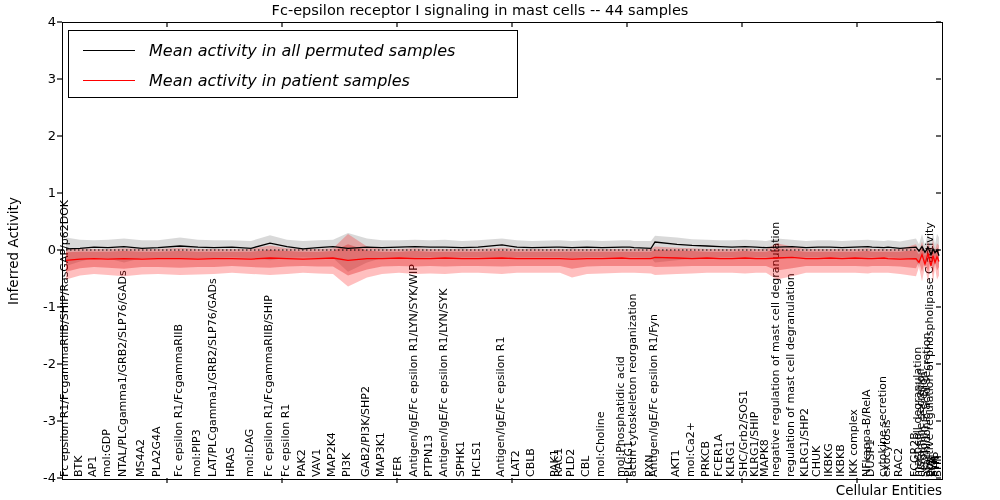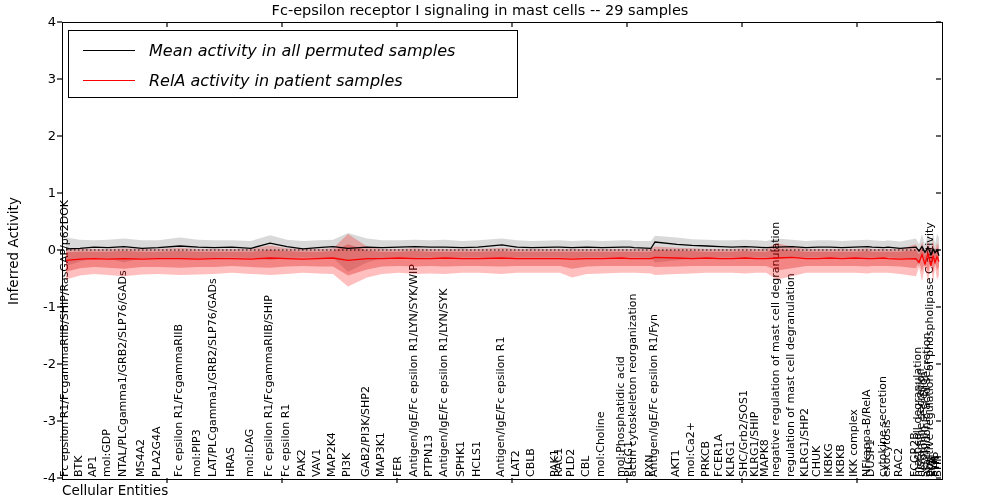--- a/index.html
+++ b/index.html
@@ -1,37 +1,37 @@
 <!DOCTYPE html>
 <html><head>
 <meta charset="utf-8">
 <style>
   html,body{margin:0;padding:0;background:#fff;}
   #stage{position:relative;width:1000px;height:500px;background:#ffffff;
          font-family:"DejaVu Sans","Liberation Sans",sans-serif;color:#000;overflow:hidden;}
   #title{position:absolute;top:2px;left:0;width:960px;text-align:center;font-size:14.5px;}
   #ylab{position:absolute;left:-52px;top:243px;width:130px;text-align:center;font-size:13.5px;
         transform:rotate(-90deg);transform-origin:center center;}
-  #xlab{position:absolute;left:62px;top:482px;width:880px;text-align:left;font-size:13.5px;}
+  #xlab{position:absolute;left:62px;top:482px;width:880px;text-align:right;font-size:13.5px;}
   #plot{position:absolute;left:62px;top:22px;width:879px;height:456px;border:1.6px solid #000;}
   .yticklab{position:absolute;width:44px;text-align:right;font-size:13px;left:12px;}
   .entlab{position:absolute;font-size:11px;white-space:nowrap;line-height:11px;
           transform:rotate(-90deg);transform-origin:0 0;}
   #legend{position:absolute;left:68px;top:30px;width:448px;height:66px;background:#fff;
           border:1.6px solid #000;}
   .lgrow{position:absolute;left:0;height:30px;display:flex;align-items:center;}
   .lgline{display:inline-block;width:52px;height:0;border-top:1.6px solid #000;margin-left:14px;margin-right:14px;}
   .lgtext{font-size:16px;font-style:italic;}
   svg{position:absolute;left:0;top:0;pointer-events:none;}
 </style>
 </head>
 <body>
 
 <div id="stage">
-  <div id="title">Fc-epsilon receptor I signaling in mast cells -- 29 samples</div>
+  <div id="title">Fc-epsilon receptor I signaling in mast cells -- 44 samples</div>
   <div id="ylab">Inferred Activity</div>
   <div id="xlab">Cellular Entities</div>
 
   <div id="yticks">
       <div class="yticklab" style="top: 14px;">4</div>
       <div class="yticklab" style="top: 71px;">3</div>
       <div class="yticklab" style="top: 128px;">2</div>
       <div class="yticklab" style="top: 185px;">1</div>
       <div class="yticklab" style="top: 242px;">0</div>
       <div class="yticklab" style="top: 299px;">-1</div>
@@ -153,16 +153,16 @@
       <line x1="857" y1="478" x2="857" y2="483" stroke="#000" stroke-width="1.2"></line>
     </svg>
 
   <div id="legend">
     <div class="lgrow" style="top:4px;">
       <span class="lgline" id="lg0" style="border-top-color: rgb(0, 0, 0);"></span>
       <span class="lgtext">Mean activity in all permuted samples</span>
     </div>
     <div class="lgrow" style="top:34px;">
       <span class="lgline" id="lg1" style="border-top-color: rgb(255, 0, 0);"></span>
-      <span class="lgtext">RelA activity in patient samples</span>
+      <span class="lgtext">Mean activity in patient samples</span>
     </div>
   </div>
 </div>
 
 </body></html>

